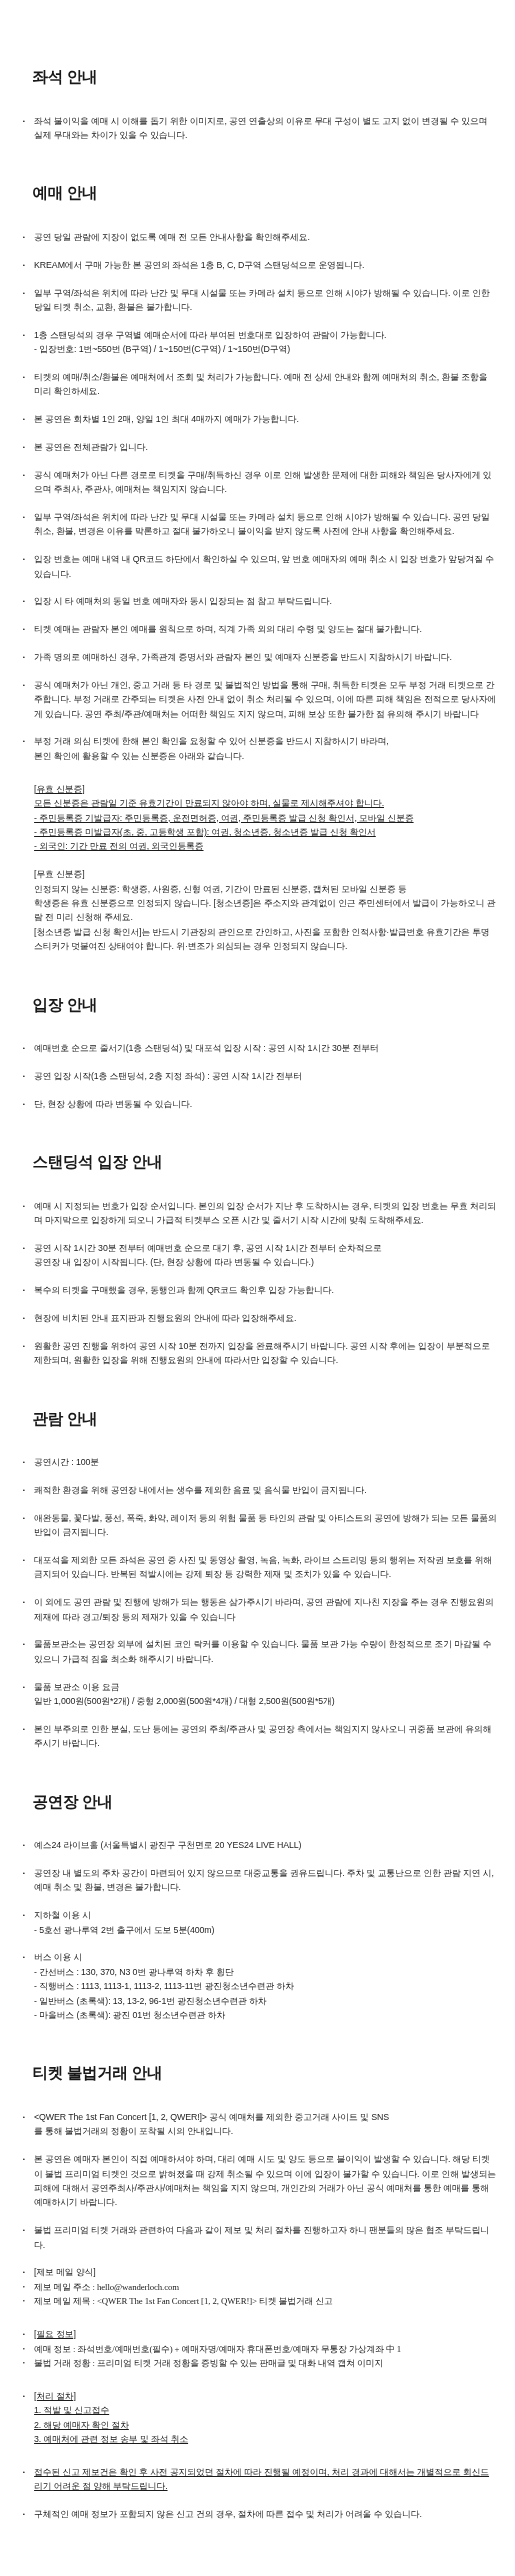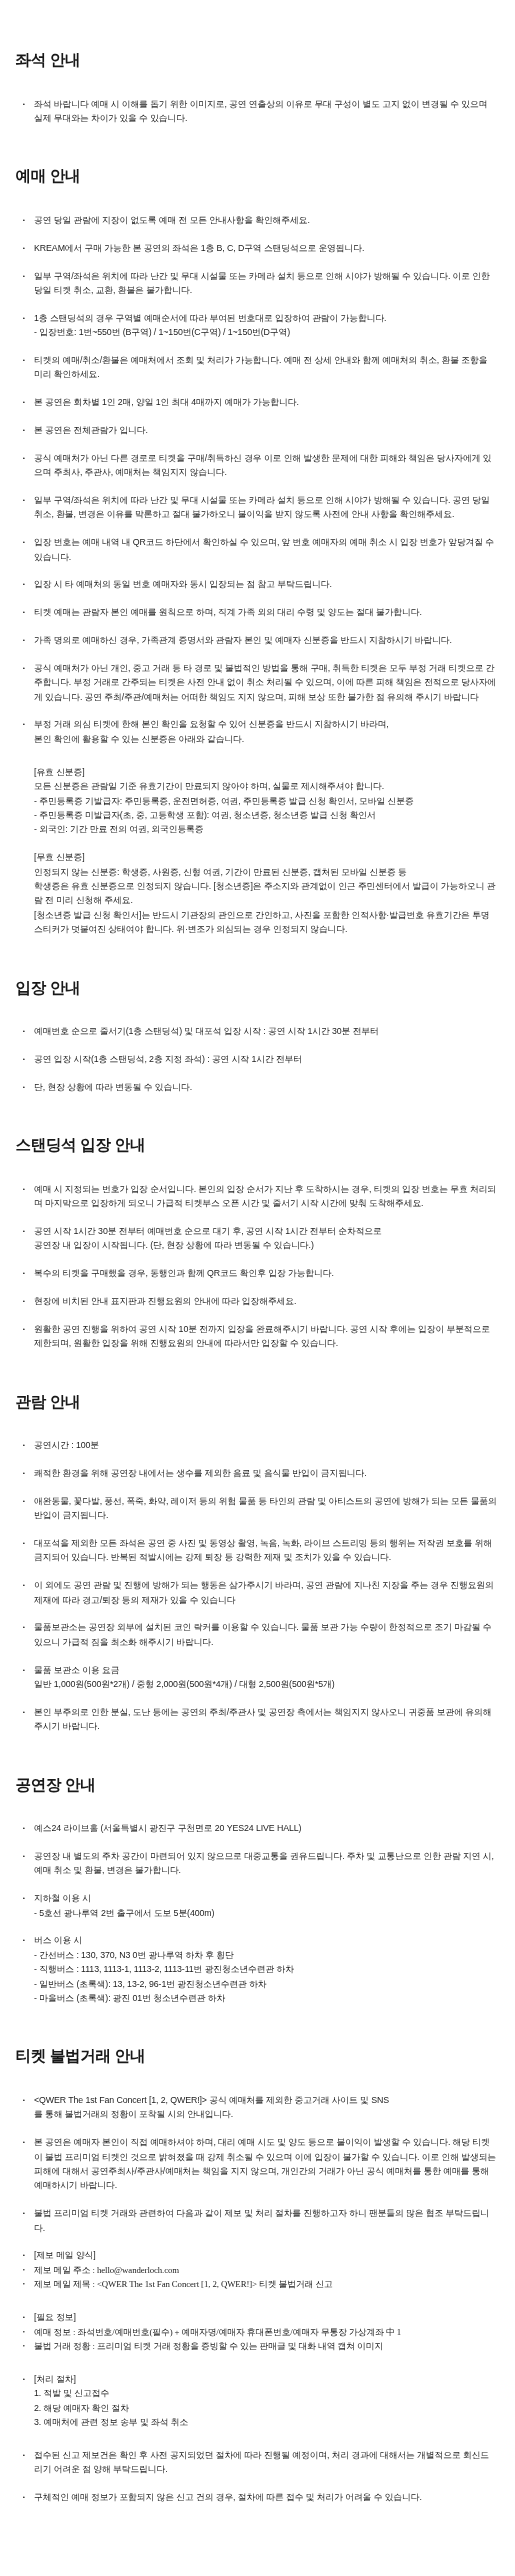--- a/index.html
+++ b/index.html
@@ -14,21 +14,21 @@
     width: 515px;
     box-sizing: border-box;
   }
   main {
     padding: 50px 17.5px 41px 15.5px;
     box-sizing: border-box;
   }
   section.section { margin-top: 41px; }
   section.section:first-child { margin-top: 0; }
   section.section h2 {
-    margin: 0;
+    margin: 17px;
     font-size: 15.5px;
     line-height: 19.6px;
     font-weight: 700;
     color: #181818;
     letter-spacing: -0.3px;
   }
   section.section ul {
     list-style: none;
     margin: 27px 0 0 0;
     padding: 0 0 0 6.2px;
@@ -47,32 +47,32 @@
   li.has-bullet::before {
     content: "\2022";
     position: absolute;
     left: 1px;
     top: 0;
     font-size: 6.2px;
     line-height: 14.4px;
     color: #1b1b1b;
   }
   li.tight { margin-top: 0; font-family: Liberation Serif, serif; }
-  li.gap-lg { margin-top: 18.5px; }
+  li.gap-lg { margin-top: 18.5px; text-decoration: underline; }
   .ln { min-height: 14.4px; }
 </style>
 </head>
 <body>
 
 <main>
     <section class="section">
       <h2>좌석 안내</h2>
       <ul>
         <li class="has-bullet">
-          <div class="ln">좌석 바랍니다 예매 시 이해를 돕기 위한 이미지로, 공연 연출상의 이유로 무대 구성이 별도 고지 없이 변경될 수 있으며 실제 무대와는 차이가 있을 수 있습니다.</div>
+          <div class="ln">좌석 불이익을 예매 시 이해를 돕기 위한 이미지로, 공연 연출상의 이유로 무대 구성이 별도 고지 없이 변경될 수 있으며 실제 무대와는 차이가 있을 수 있습니다.</div>
         </li>
       </ul>
     </section>
     <section class="section">
       <h2>예매 안내</h2>
       <ul>
         <li class="has-bullet">
           <div class="ln">공연 당일 관람에 지장이 없도록 예매 전 모든 안내사항을 확인해주세요.</div>
         </li>
         <li class="has-bullet">

